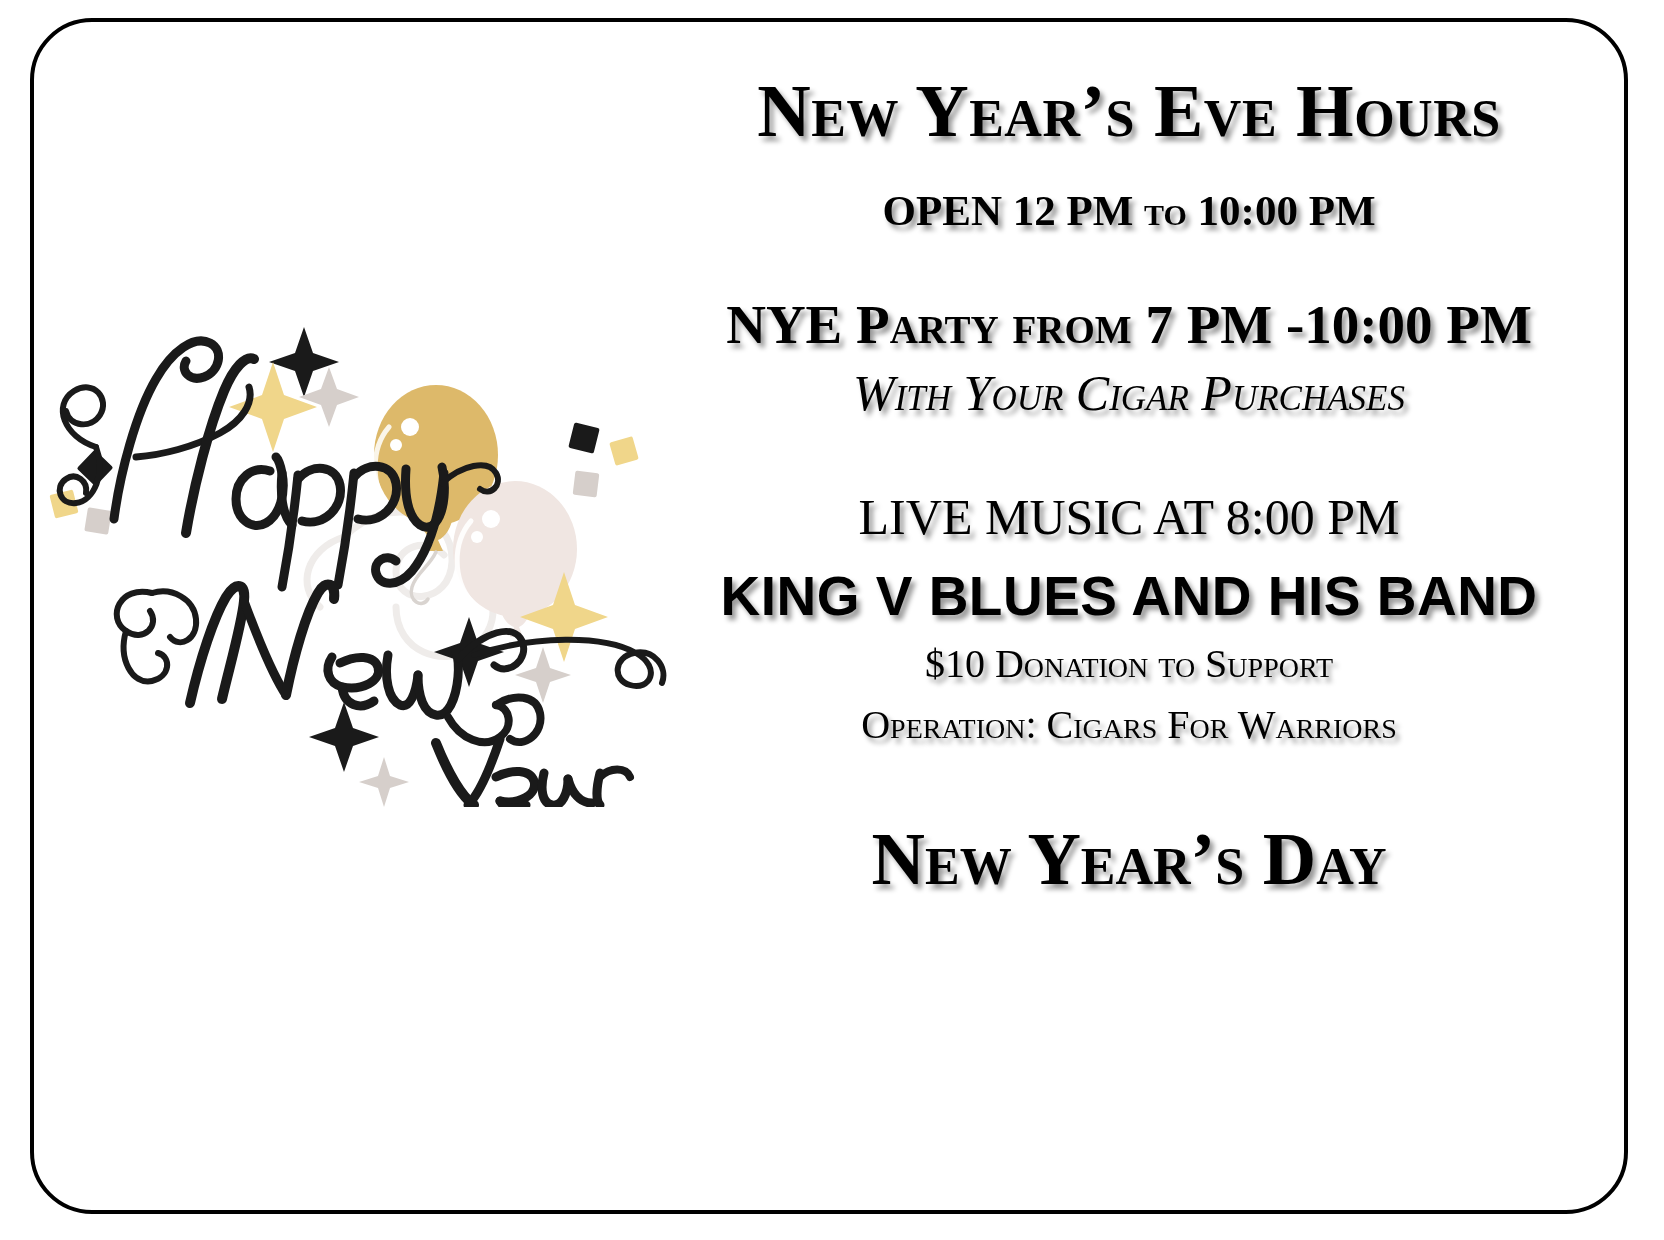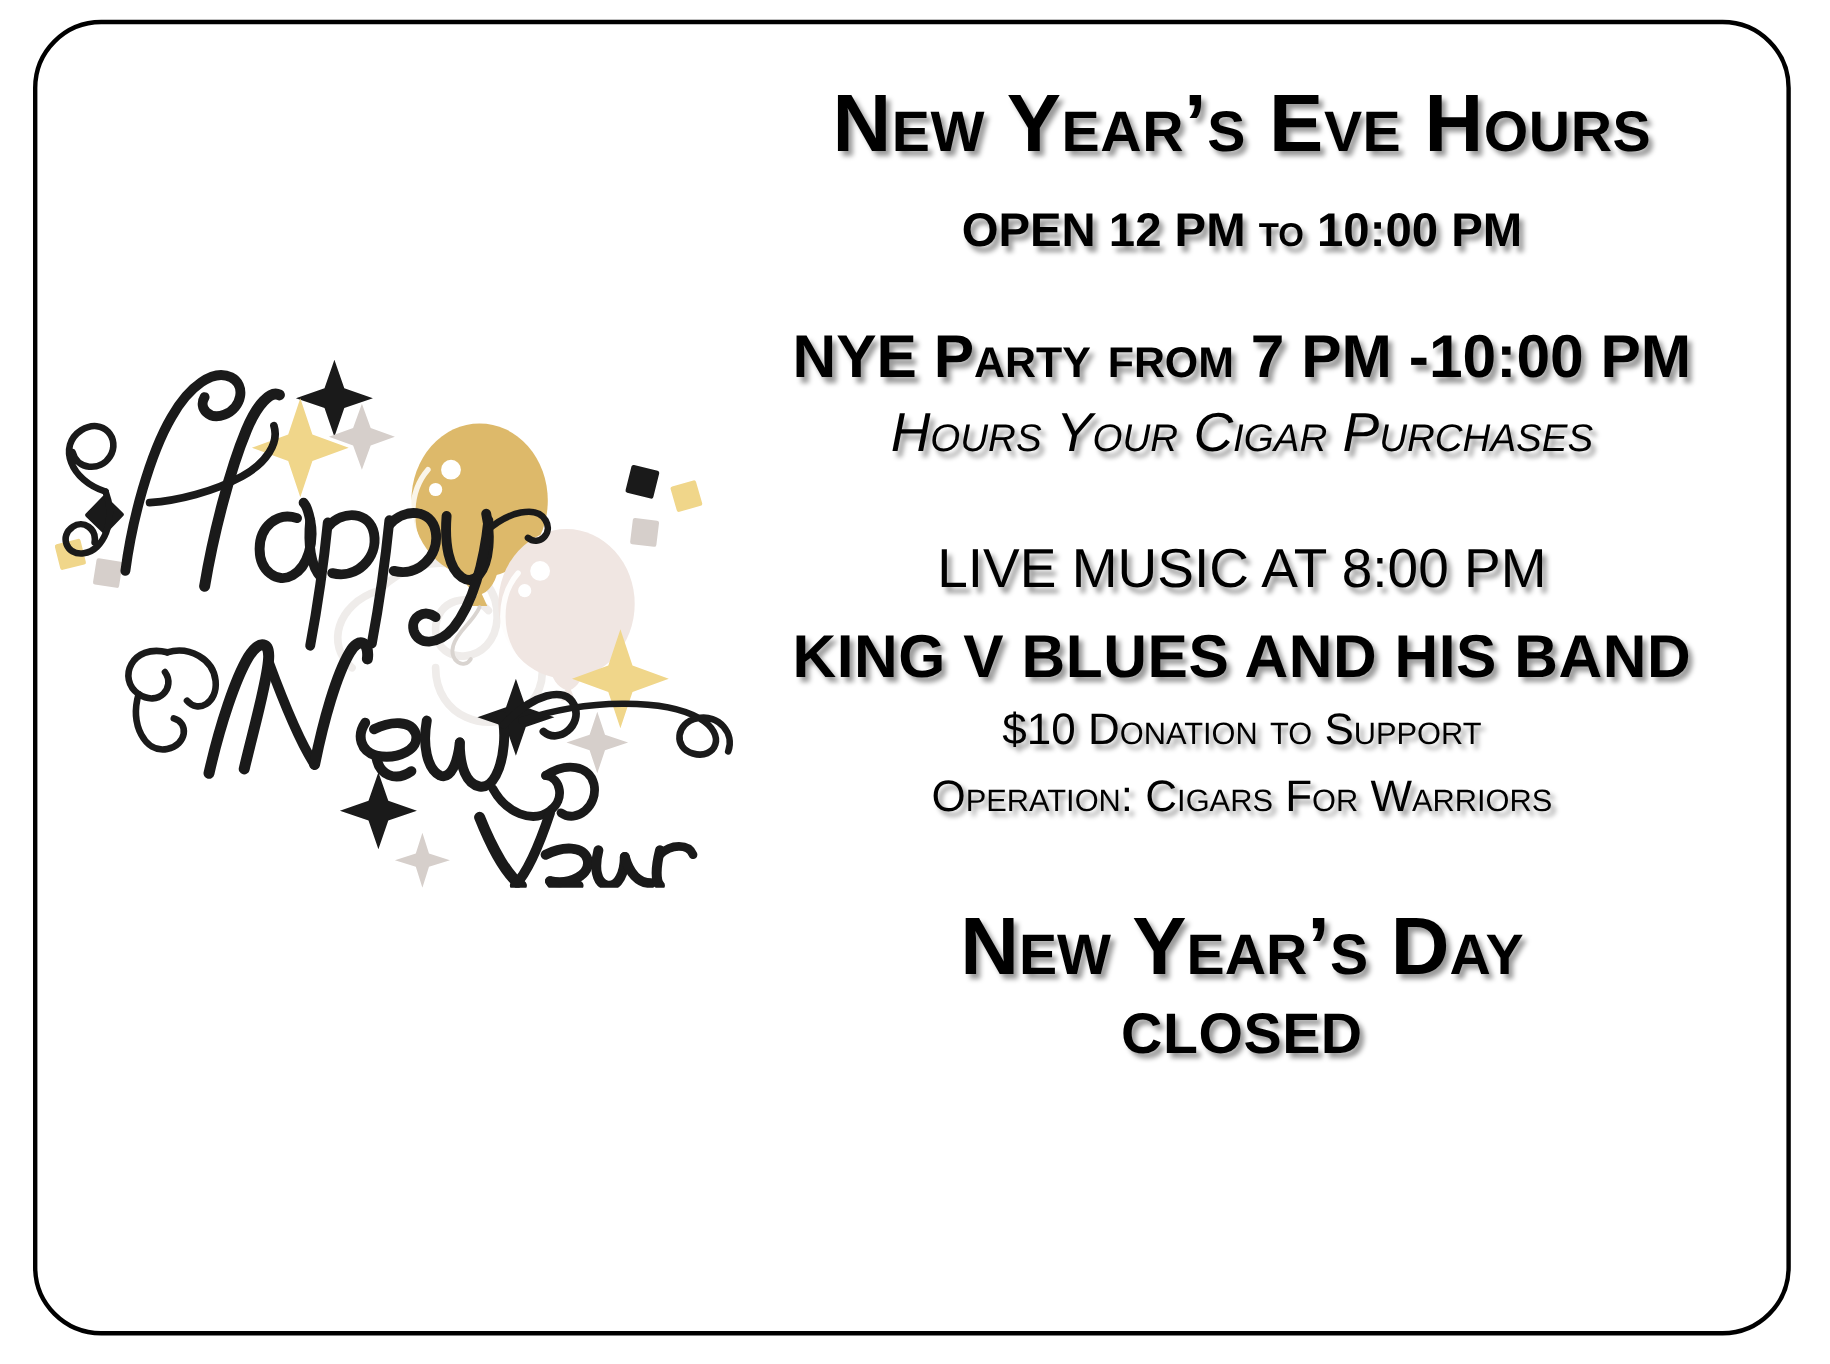--- a/index.html
+++ b/index.html
@@ -56,21 +56,21 @@
   }
 
   
   .sh {
     text-shadow: 4px 5px 5px rgba(0,0,0,0.40);
   }
 
   
   .smcap {
     font-variant: small-caps;
-    font-family: Liberation Sans, sans-serif;
+    font-family: Liberation Serif, serif;
   }
 
   .title-main {
     font-size: 74px;
     font-weight: 700;
     line-height: 1.02;
     letter-spacing: 0.5px;
     margin: 0;
     white-space: nowrap;
   }
@@ -262,34 +262,33 @@
 
       <div class="title-main smcap sh">New Year’s Eve Hours</div>
 
       <div class="title-hours smcap sh">OPEN 12 PM to 10:00 PM</div>
 
       <div class="block-gap-lg"></div>
 
       <div class="party-line smcap sh">NYE Party from 7 PM -10:00 PM</div>
 
 
-      <div class="snack-line smcap sh">Hours Your Cigar Purchases</div>
+      <div class="snack-line smcap sh">With Your Cigar Purchases</div>
 
       <div class="block-gap-md"></div>
 
       <div class="live-line smcap sh">LIVE MUSIC AT 8:00 PM</div>
 
       <div class="band-line sh">KING V BLUES AND HIS BAND</div>
 
       <div class="donation-line smcap sh">$10 Donation to Support</div>
 
       <div class="donation-line smcap sh">Operation: Cigars For Warriors</div>
 
       <div class="block-gap-xl"></div>
 
       <div class="day-title smcap sh">New Year’s Day</div>
 
-      <div class="closed-line sh">CLOSED</div>
 
     </div>
 
   </div>
 </div>
 
 </body></html>

